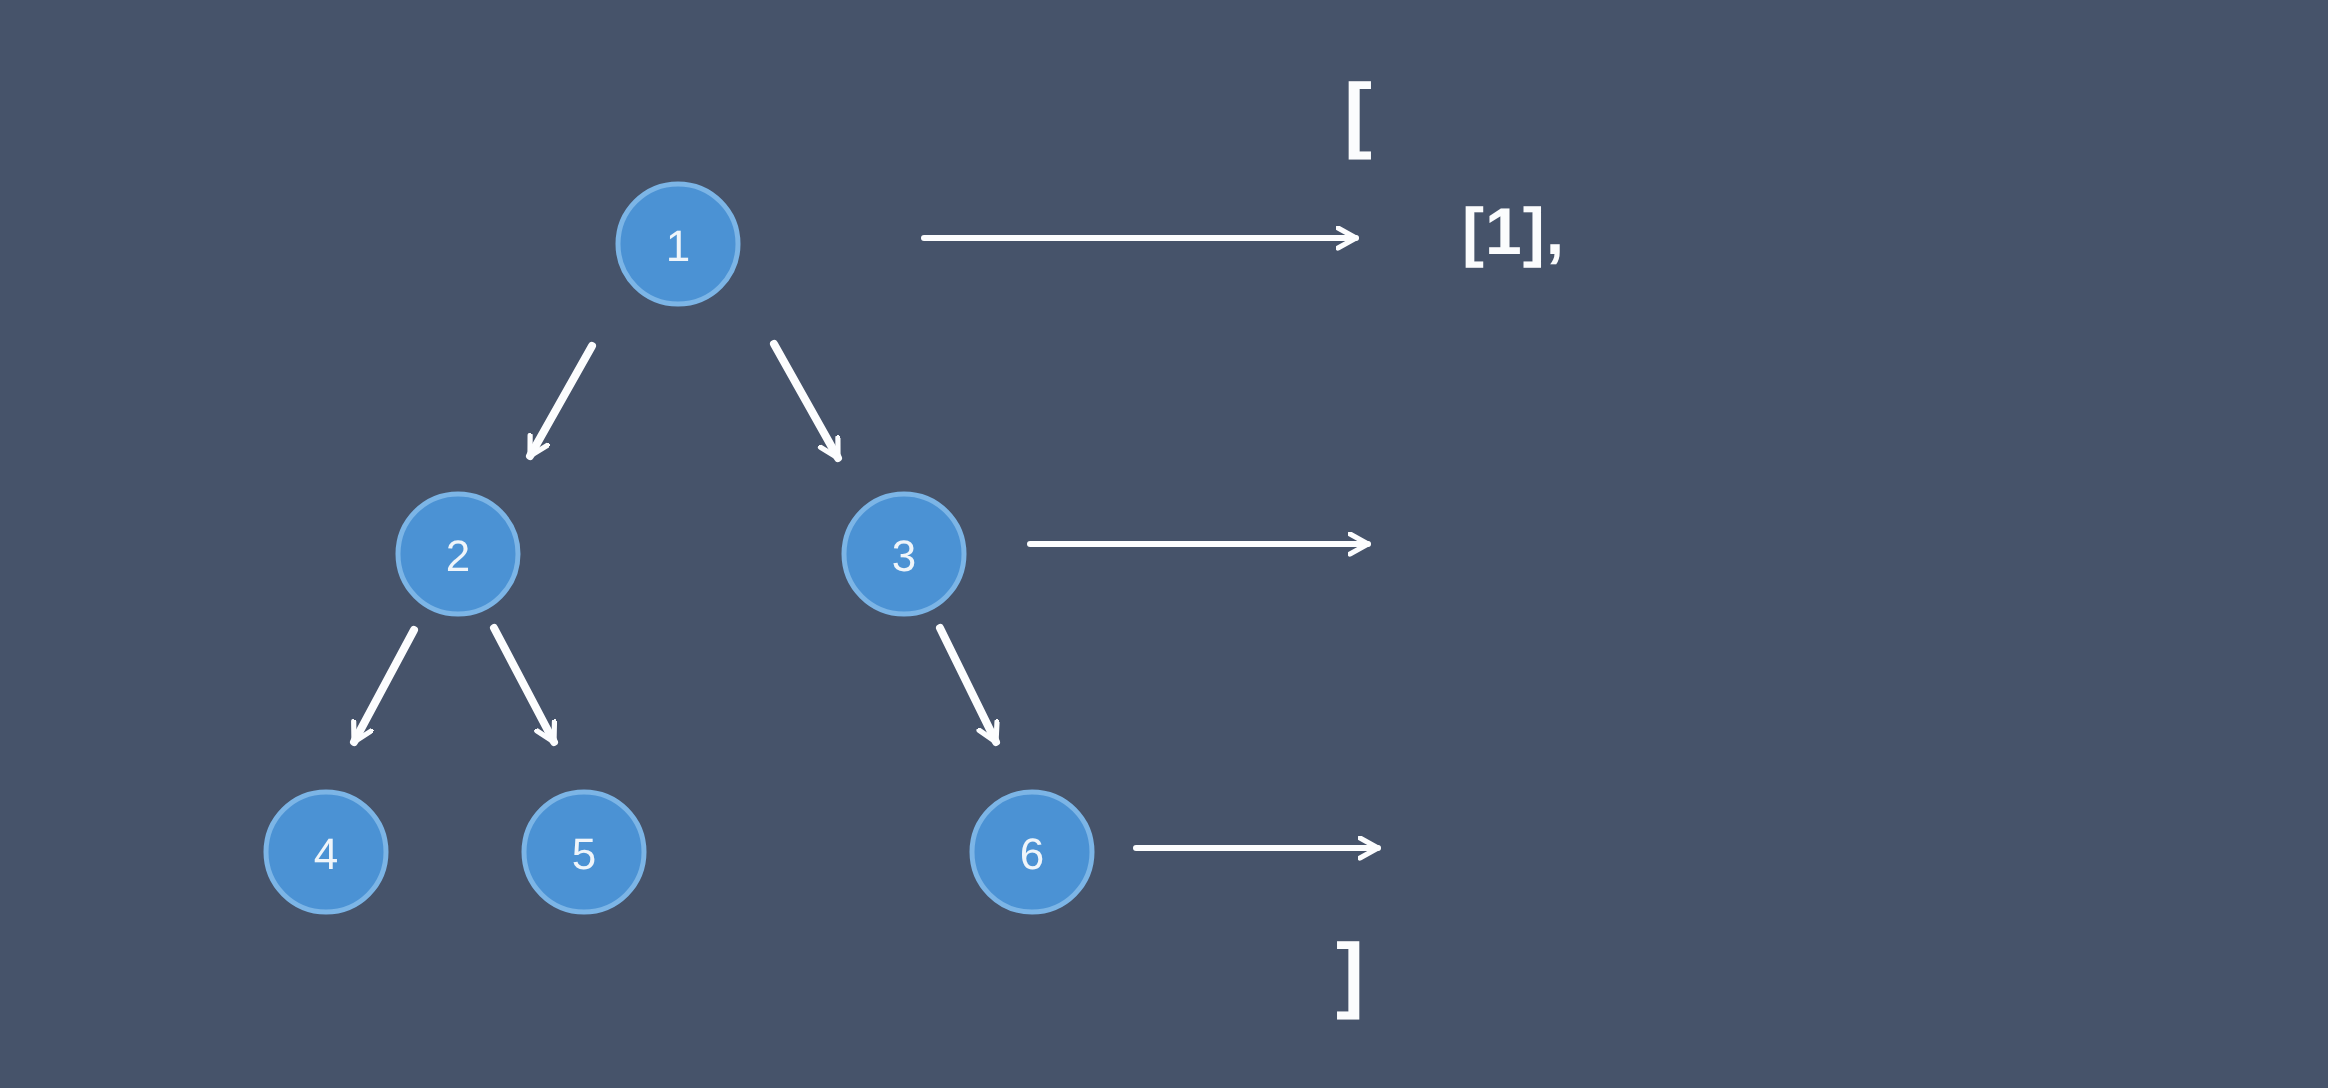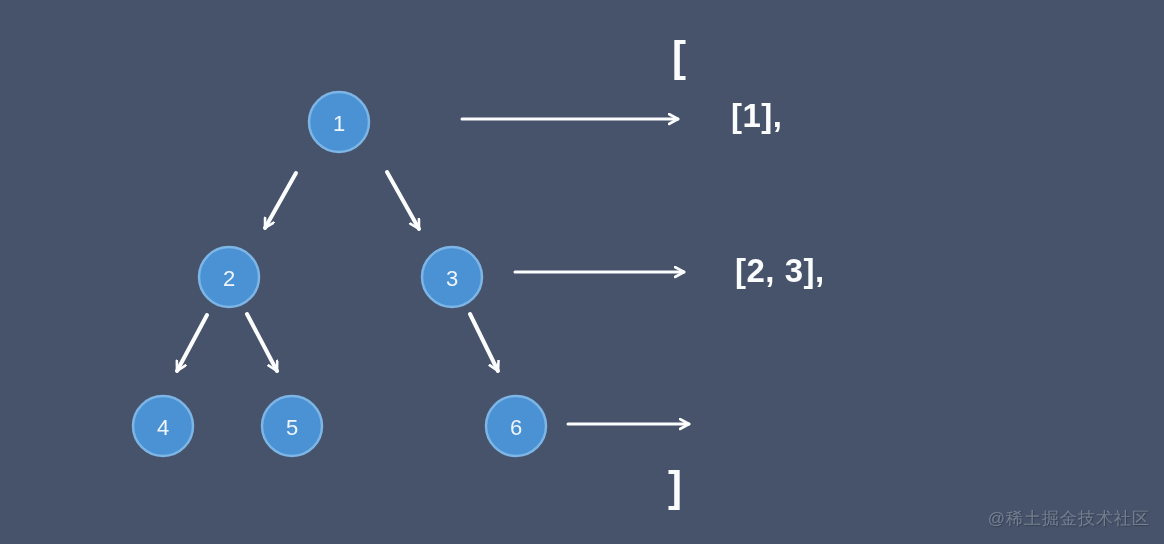--- a/index.html
+++ b/index.html
@@ -103,20 +103,18 @@
         <circle cx="516" cy="426" r="30" fill="#4B92D4" stroke="#7CB5E6" stroke-width="2.5"></circle>
         <text x="516" y="427" text-anchor="middle" dominant-baseline="central" class="node-label">6</text>
       </g>
     </g>
   </svg>
 
   <div class="bracket" style="left: 672px; top: 57px;">[</div>
 
   <div class="level-text" style="left: 731px; top: 116px;">[1],</div>
 
-  <div class="level-text" style="left: 735px; top: 271px;">[2, 3],</div>
 
 
   <div class="bracket" style="left: 668px; top: 487px;">]</div>
 
-  <div class="watermark">@稀土掘金技术社区</div>
 
 </div>
 
 </body></html>

